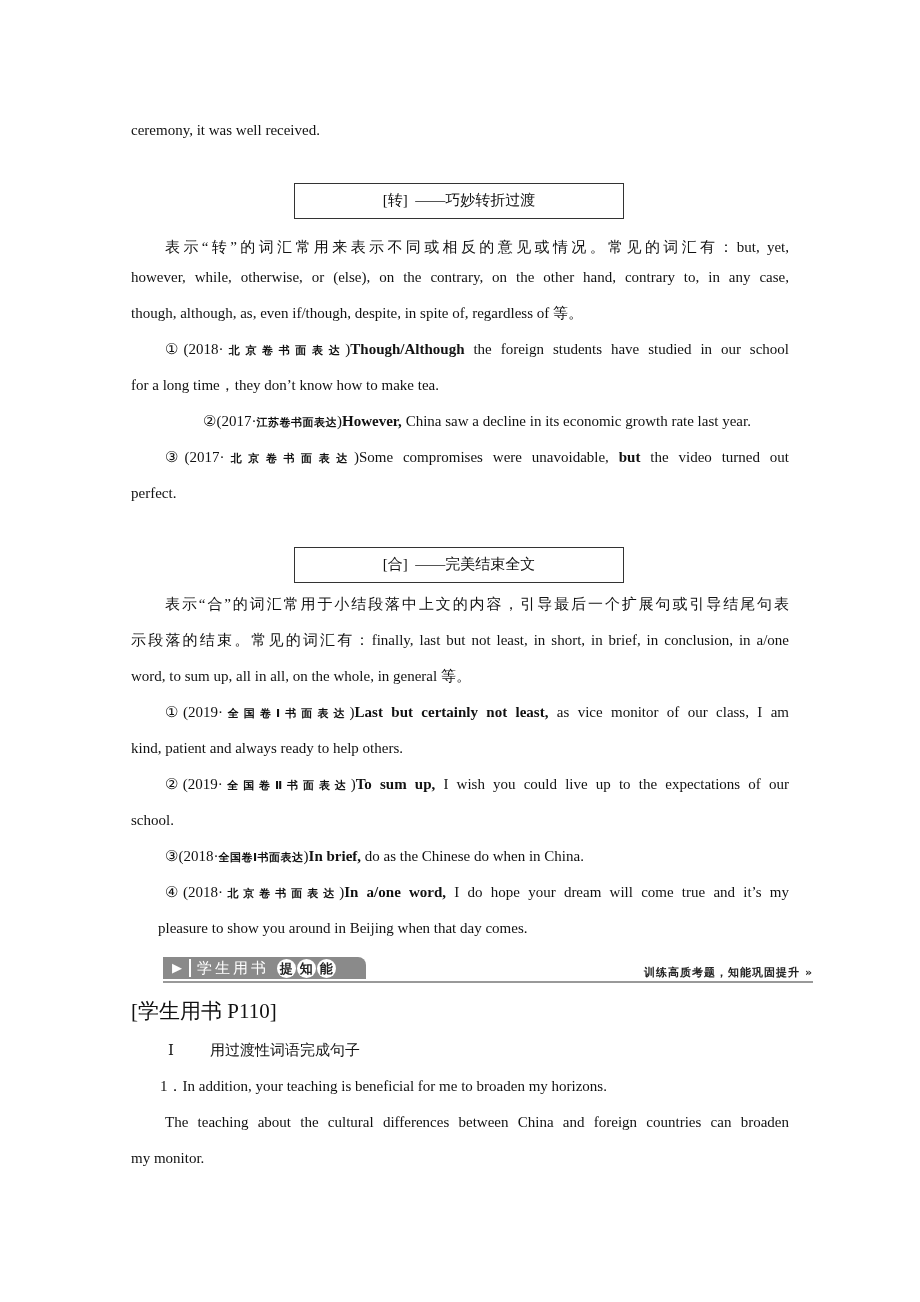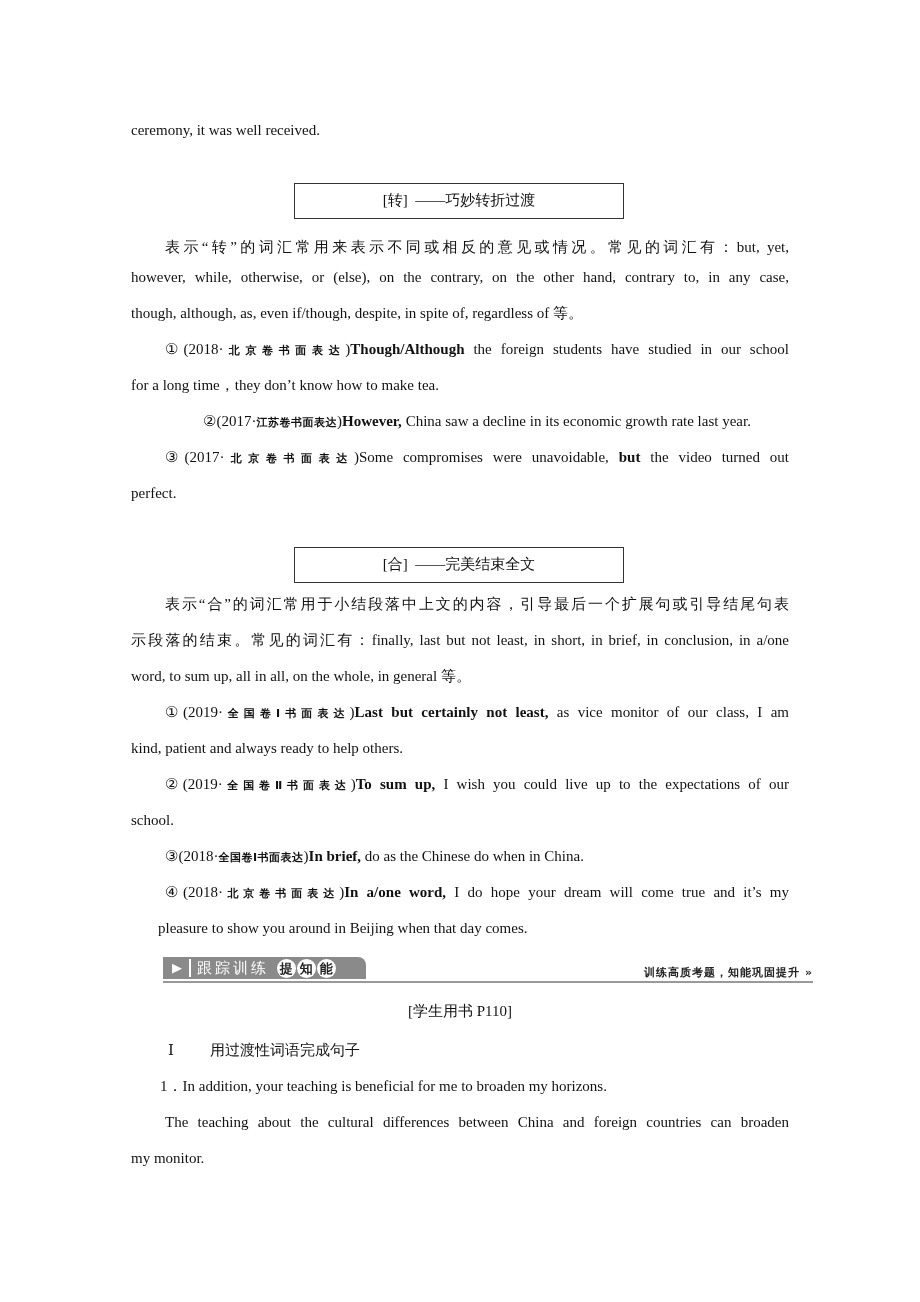--- a/index.html
+++ b/index.html
@@ -19,21 +19,21 @@
             font-family: "DejaVu Sans", sans-serif; font-size: 15px; line-height: 22px; }
   .banner .tri { position: absolute; left: 4px; top: 0; width: 20px; text-align: center; font-size: 13px; }
   .banner .sep { position: absolute; left: 26px; top: 2px; width: 2px; height: 18px; background: #fff; }
   .banner .txt { position: absolute; left: 34px; top: 0; letter-spacing: 3px; }
   .banner .circ { display: inline-block; width: 19px; height: 19px; border-radius: 50%; background: #fff;
                   color: #222; font-weight: bold; text-align: center; line-height: 19px; font-size: 13px;
                   margin-right: 1px; letter-spacing: 0; }
   .rule { position: absolute; left: 163px; top: 981px; width: 650px; height: 2px; background: #999; }
   .tagline { position: absolute; right: 107px; top: 965px; font-family: "DejaVu Sans", sans-serif;
              font-size: 11px; font-weight: bold; color: #222; letter-spacing: 1px; }
-  .center { position: absolute; left: 131px; width: 658px; text-align: center; font-size: 15px; line-height: 20px; }
+  .center { position: absolute; left: 131px; width: 658px; text-align: left; font-size: 21px; line-height: 20px; }
   .heading { position: absolute; left: 168px; font-size: 15px; line-height: 20px; }
   .heading .num { display: inline-block; width: 42px; }
   .heading .sans { font-family: "DejaVu Sans", sans-serif; }
 </style>
 </head>
 <body>
 
 <div class="line" style="top:120px;">ceremony, it was well received.</div>
 
 <div class="titlebox" style="top:183px;">
@@ -69,21 +69,21 @@
 <div class="line" style="top:810px;">school.</div>
 
 <div class="line indent" style="top:846px;"><span>③</span><span>(2018·</span><span class="src">全国卷Ⅰ书面表达</span><span>)</span><b>In brief,</b><span> do as the Chinese do when in China.</span></div>
 
 <div class="line indent just" style="top:882px;"><span>④</span><span>(2018·</span><span class="src">北京卷书面表达</span><span>)</span><b>In a/one word,</b><span> I do hope your dream will come true and it’s my</span></div>
 <div class="line" style="top:918px;margin-left:27px;">pleasure to show you around in Beijing when that day comes.</div>
 
 <div class="banner">
   <span class="tri">▶</span>
   <span class="sep"></span>
-  <span class="txt"><span>跟踪训练</span> <span class="circ">提</span><span class="circ">知</span><span class="circ">能</span></span>
+  <span class="txt"><span>学生用书</span> <span class="circ">提</span><span class="circ">知</span><span class="circ">能</span></span>
 </div>
 <div class="rule"></div>
 <div class="tagline">训练高质考题，知能巩固提升 »</div>
 
 <div class="center" style="top:1001px;">[学生用书 P110]</div>
 
 <div class="heading" style="top:1040px;">
   <span class="num">Ⅰ</span><span class="sans">用过渡性词语完成句子</span>
 </div>
 

